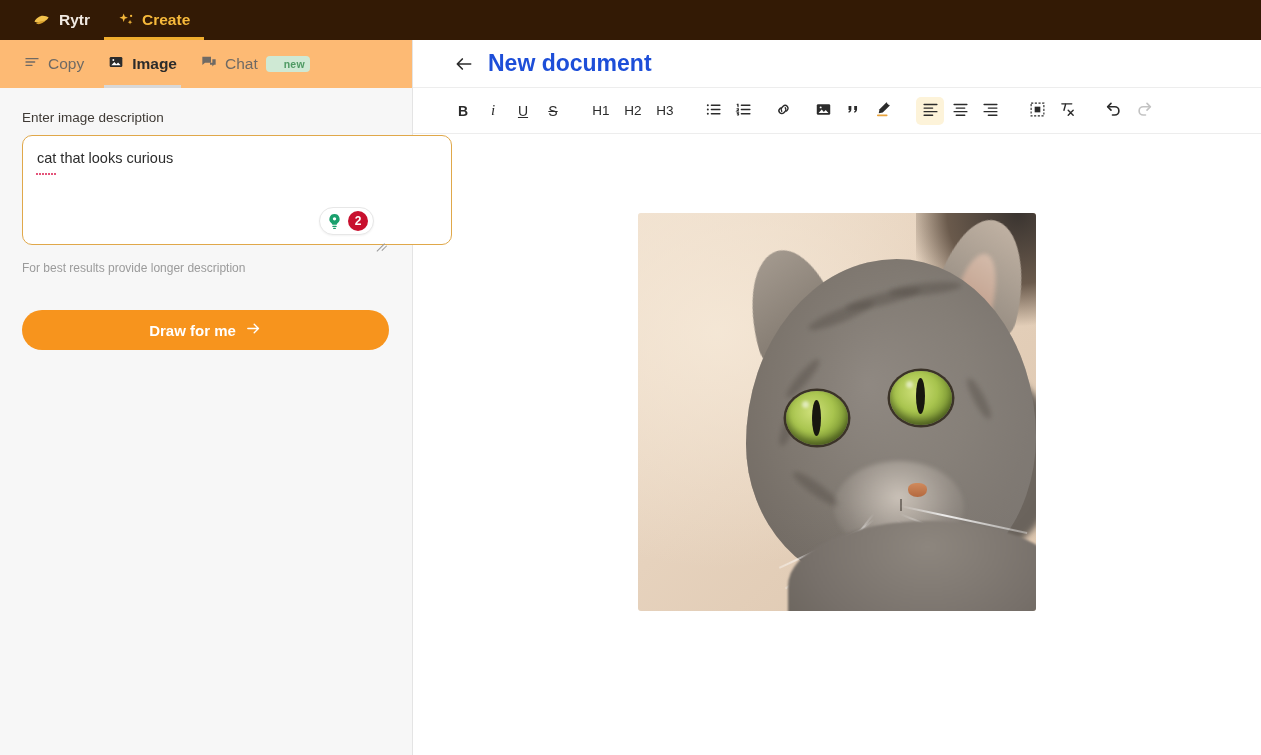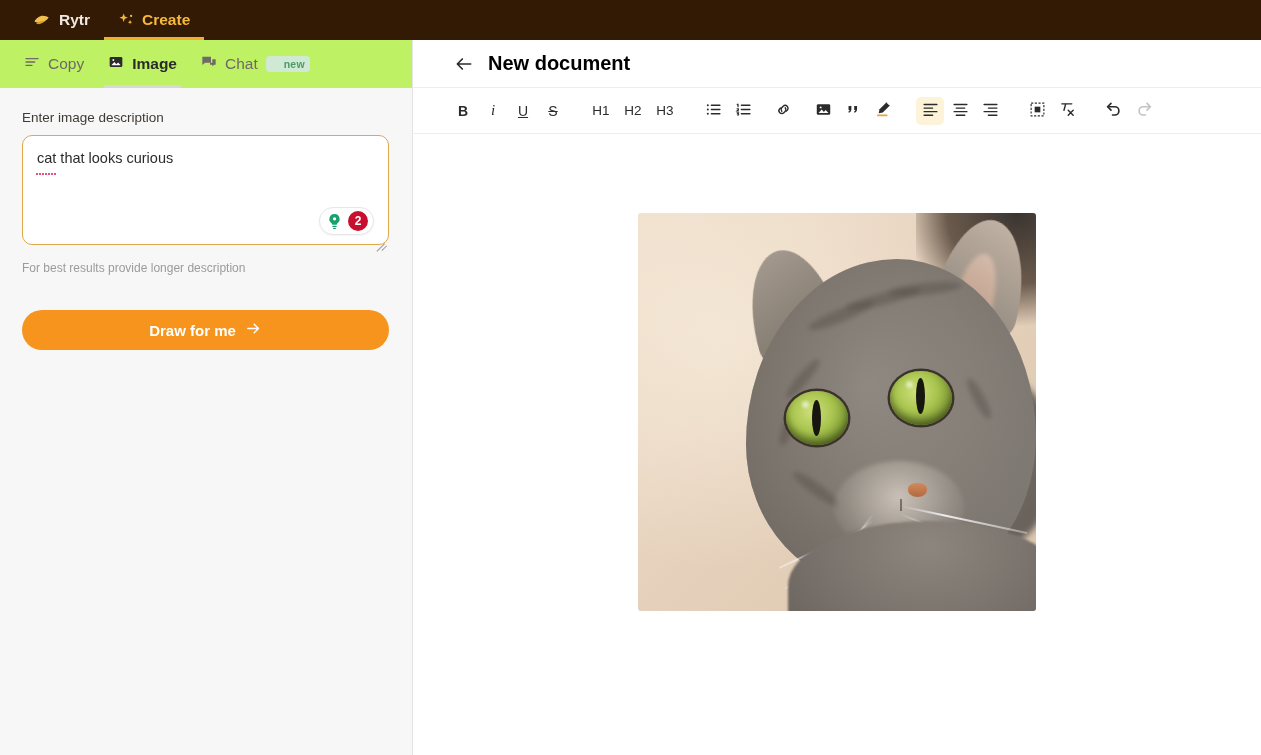--- a/index.html
+++ b/index.html
@@ -49,21 +49,21 @@
     background: #f7f7f7;
     border-right: 1px solid #e4e4e4;
     display: flex;
     flex-direction: column;
   }
   .tabbar {
     height: 48px;
     display: flex;
     align-items: stretch;
     padding-left: 12px;
-    background: #bef264;
+    background: #fdba74;
   }
   .tab {
     display: flex;
     align-items: center;
     gap: 8px;
     padding: 0 12px;
     font-size: 15.5px;
     color: #6f6a64;
     cursor: pointer;
     position: relative;
@@ -88,21 +88,21 @@
   }
 
   .panel { padding: 22px 22px 0 22px; }
   .field-label {
     font-size: 13.5px;
     color: #3f3a35;
     margin-bottom: 10px;
   }
   .ta-wrap { position: relative; }
   textarea.desc {
-    width: 367px;
+    width: 430px;
     height: 110px;
     border: 1px solid #e0a84a;
     border-radius: 10px;
     background: #ffffff;
     padding: 13px 14px;
     font-family: "Liberation Sans", sans-serif;
     font-size: 14.5px;
     color: #2b2b2b;
     resize: none;
     outline: none;
@@ -180,21 +180,21 @@
   
   .main { flex: 1; display: flex; flex-direction: column; background: #fff; }
   .doc-header {
     height: 48px;
     display: flex;
     align-items: center;
     gap: 14px;
     padding-left: 41px;
     border-bottom: 1px solid #ededed;
   }
-  .doc-title { font-size: 20px; font-weight: 700; color: #000000; }
+  .doc-title { font-size: 23px; font-weight: 700; color: #1d4ed8; }
   .back-btn { cursor: pointer; display: flex; align-items: center; }
 
   .toolbar {
     height: 46px;
     display: flex;
     align-items: center;
     gap: 2px;
     padding-left: 36px;
     border-bottom: 1px solid #ededed;
   }

